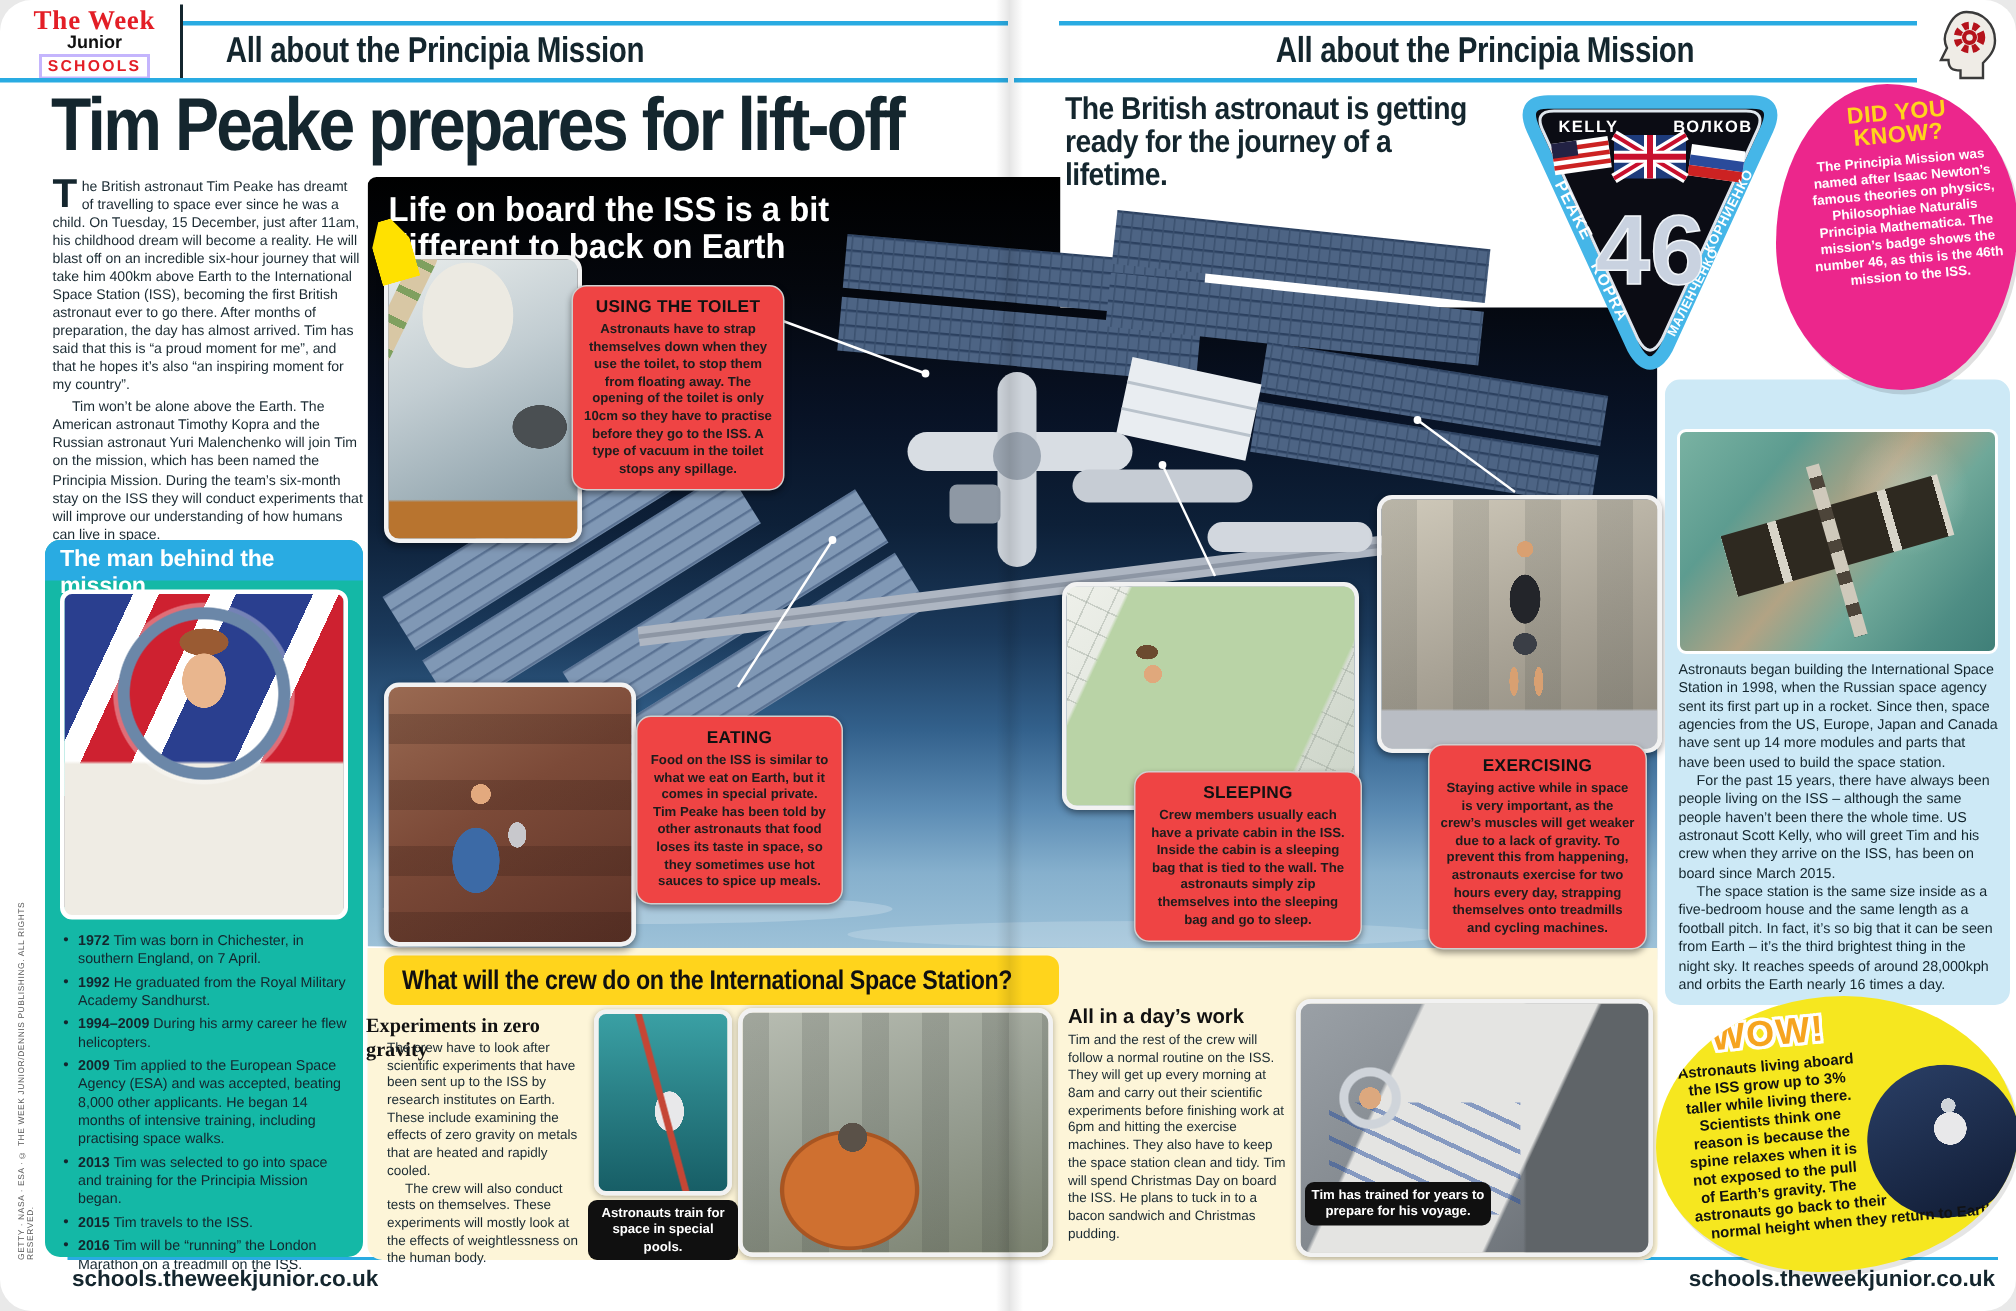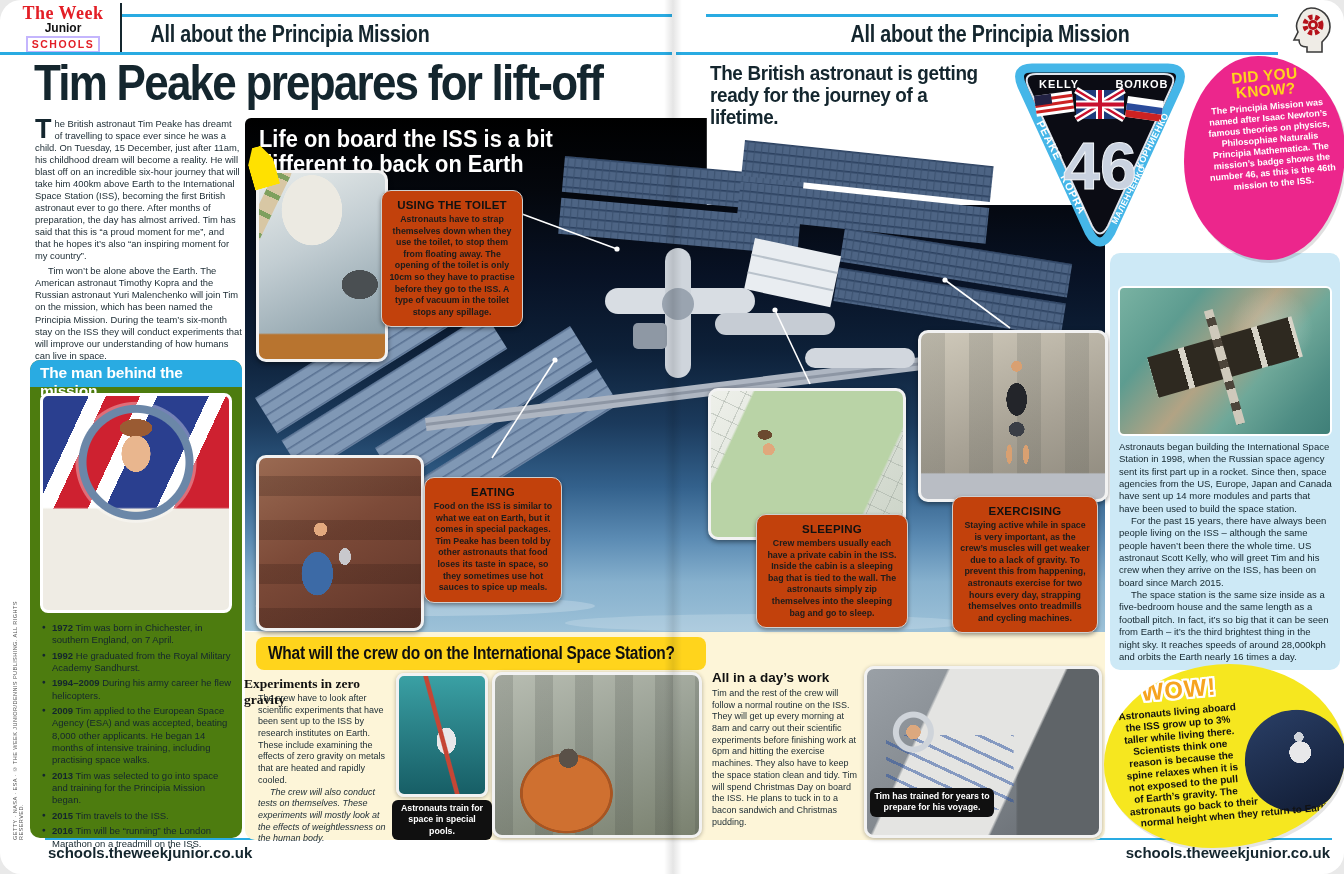--- a/index.html
+++ b/index.html
@@ -17,21 +17,21 @@
   .cyan-line { background:#29abe2; height:3px; }
   .banner { color:#14262e; font-size:24px; font-weight:800; text-align:center; transform:scaleX(.82); letter-spacing:-.3px; }
   .headline { left:34px; top:54px; width:720px; color:#14262e; font-size:50px; font-weight:900; letter-spacing:-2px; white-space:nowrap; transform:scaleX(.88); transform-origin:left top; }
   .head-icon { left:1288px; top:6px; width:46px; height:50px; }
 
   
   .intro { left:35px; top:118px; width:207px; font-size:9.4px; line-height:1.28; color:#1a2a32; }
   .intro p + p { margin-top:3px; text-indent:13px; }
   .dropcap { float:left; font-size:27px; font-weight:800; line-height:23px; padding-right:3px; color:#14262e; }
 
-  .man-box { left:30px; top:360px; width:212px; height:478px; background:#4d7c0f; border-radius:10px; }
+  .man-box { left:30px; top:360px; width:212px; height:478px; background:#14b8a6; border-radius:10px; }
   .box-head { position:absolute; left:0; top:0; width:100%; height:27px; background:#29abe2; border-radius:10px 10px 0 0; color:#fff; font-size:15.5px; font-weight:800; padding:4px 0 0 10px; letter-spacing:-.2px; }
   .tim-photo { position:absolute; left:10px; top:33px; width:192px; height:220px; border-radius:8px; border:3px solid #fff; overflow:hidden;
     background:
       radial-gradient(ellipse 24px 30px at 50% 27%, #e9b68e 60%, transparent 61%),
       radial-gradient(ellipse 27px 15px at 50% 15%, #9a5b33 60%, transparent 61%),
       radial-gradient(circle at 50% 31%, transparent 49px, #6b87a8 50px 57px, rgba(255,255,255,.35) 58px 60px, transparent 61px),
       linear-gradient(180deg, transparent 52%, #efece4 53%),
       linear-gradient(115deg,#2a3f8f 0 16%,#fff 16% 22%,#ce2130 22% 34%,#fff 34% 40%,#2a3f8f 40% 58%,#fff 58% 64%,#ce2130 64% 100%);
   }
   .timeline { position:absolute; left:12px; top:262px; width:190px; list-style:none; font-size:9.5px; line-height:1.3; color:#14262e; }
@@ -77,35 +77,35 @@
     background:
       radial-gradient(circle 9px at 52% 20%, #d9a071 60%, transparent 61%),
       radial-gradient(ellipse 17px 27px at 52% 40%, #23252a 60%, transparent 61%),
       radial-gradient(ellipse 13px 12px at 52% 58%, #3a3e46 60%, transparent 61%),
       radial-gradient(ellipse 5px 16px at 48% 73%, #d9a071 60%, transparent 61%),
       radial-gradient(ellipse 5px 16px at 57% 73%, #d9a071 60%, transparent 61%),
       linear-gradient(180deg, transparent 84%, #b9bdc4 85%),
       repeating-linear-gradient(90deg, rgba(70,75,70,.16) 0 24px, transparent 24px 48px),
       linear-gradient(160deg,#cfc9ba 0%,#a9a396 55%,#8d887c 100%); }
 
-  .co { position:absolute; background:#c2410c; border-radius:10px; border:1px solid #cfcfcf; box-shadow:0 2px 4px rgba(0,0,0,.4); padding:8px 7px; text-align:center; z-index:5; }
+  .co { position:absolute; background:#ef4444; border-radius:10px; border:1px solid #cfcfcf; box-shadow:0 2px 4px rgba(0,0,0,.4); padding:8px 7px; text-align:center; z-index:5; }
   .co h4 { font-size:11.5px; font-weight:900; color:#111; letter-spacing:.2px; }
   .co p { font-size:8.8px; font-weight:700; line-height:1.32; color:#1c1c1c; margin-top:3px; }
   .co-toilet { left:381px; top:190px; width:142px; }
   .co-eating { left:424px; top:477px; width:138px; }
   .co-sleeping { left:756px; top:514px; width:152px; }
   .co-exercising { left:952px; top:496px; width:146px; }
 
   
   .crew-section { left:245px; top:632px; width:860px; height:208px; background:#fdf5d8; border-radius:0 0 10px 10px; z-index:1; }
   .crew-banner { left:256px; top:637px; width:450px; height:33px; background:#ffd41c; border-radius:8px; display:flex; align-items:center; padding-left:12px; z-index:2; }
   .crew-banner span { font-size:18px; font-weight:900; color:#101010; white-space:nowrap; transform:scaleX(.86); transform-origin:left center; letter-spacing:-.3px; }
   .sec-head { font-size:13.5px; font-weight:800; color:#111; z-index:2; }
   .sec-text { font-size:9px; line-height:1.3; color:#1a2a32; z-index:2; }
-  .sec-text p + p { text-indent:12px;font-style:italic; }
+  .sec-text p + p { text-indent:12px; }
   .ph-pool { left:396px; top:673px; width:92px; height:124px; border-radius:8px;
     background:
       linear-gradient(75deg, transparent 47%, #c54635 48% 51%, transparent 52%),
       radial-gradient(ellipse 16px 22px at 55% 55%, #e8e8ea 60%, transparent 61%),
       linear-gradient(180deg,#3aa0a4 0%,#2a8187 45%,#175e66 100%); }
   .black-cap { position:absolute; background:#101010; border-radius:6px; color:#fff; font-size:8.8px; font-weight:700; text-align:center; line-height:1.3; padding:3px 3px; z-index:5; }
   .cap-pool { left:392px; top:800px; width:100px; }
   .ph-capsule { left:492px; top:672px; width:210px; height:166px; border-radius:10px;
     background:
       radial-gradient(circle 16px at 36% 52%, #5a5148 60%, transparent 61%),
@@ -276,21 +276,21 @@
   <div class="abs photo ph-eating"></div>
   <div class="abs photo ph-sleeping"></div>
   <div class="abs photo ph-exercising"></div>
 
   <div class="co co-toilet">
     <h4>USING THE TOILET</h4>
     <p>Astronauts have to strap themselves down when they use the toilet, to stop them from floating away. The opening of the toilet is only 10cm so they have to practise before they go to the ISS. A type of vacuum in the toilet stops any spillage.</p>
   </div>
   <div class="co co-eating">
     <h4>EATING</h4>
-    <p>Food on the ISS is similar to what we eat on Earth, but it comes in special packages. Tim Peake has been told by other astronauts that food loses its taste in space, so they sometimes use hot sauces to spice up meals.</p>
+    <p>Food on the ISS is similar to what we eat on Earth, but it comes in special private. Tim Peake has been told by other astronauts that food loses its taste in space, so they sometimes use hot sauces to spice up meals.</p>
   </div>
   <div class="co co-sleeping">
     <h4>SLEEPING</h4>
     <p>Crew members usually each have a private cabin in the ISS. Inside the cabin is a sleeping bag that is tied to the wall. The astronauts simply zip themselves into the sleeping bag and go to sleep.</p>
   </div>
   <div class="co co-exercising">
     <h4>EXERCISING</h4>
     <p>Staying active while in space is very important, as the crew’s muscles will get weaker due to a lack of gravity. To prevent this from happening, astronauts exercise for two hours every day, strapping themselves onto treadmills and cycling machines.</p>
   </div>
 

